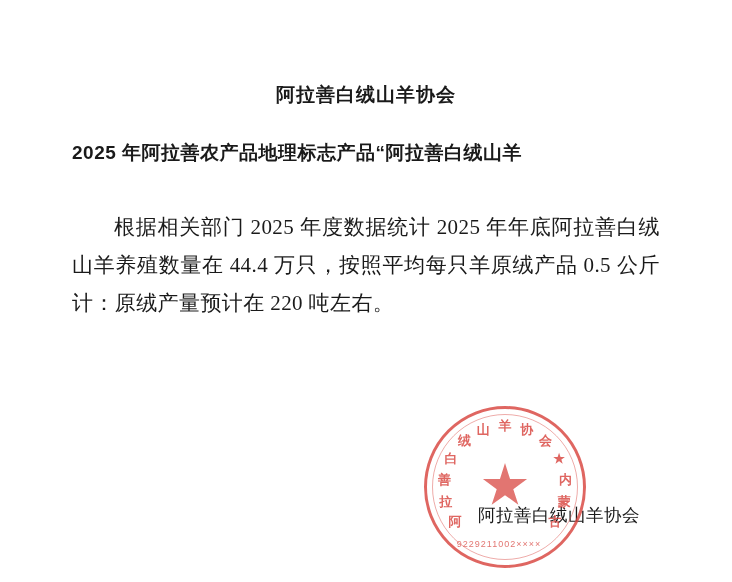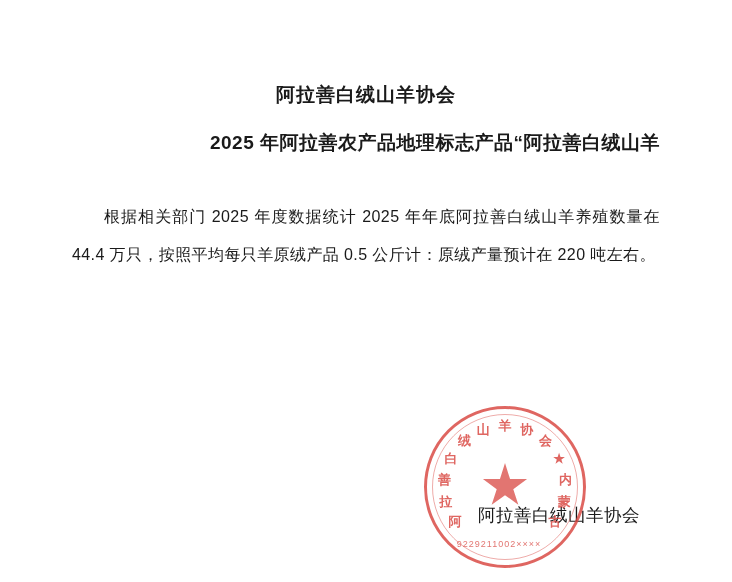--- a/index.html
+++ b/index.html
@@ -22,33 +22,34 @@
     padding: 78px 72px 14px 72px;
   }
   .doc-title {
     text-align: center;
     font-size: 19px;
     font-weight: bold;
     letter-spacing: 1px;
     line-height: 34px;
   }
   .doc-subtitle {
-    text-align: right;
+    text-align: left;
     font-size: 19px;
     font-weight: bold;
     letter-spacing: 0.5px;
     line-height: 38px;
-    margin-top: 12px;
+    margin-top: 22px;
   }
   .body-block {
     margin-top: 36px;
-    font-size: 16px;
+    font-size: 21px;
     line-height: 38px;
     letter-spacing: 0.4px;
     text-align: justify;
+    font-family: Liberation Serif, serif;
   }
   .para {
     margin: 0;
   }
   .para.indent {
     text-indent: 2em;
   }
   .signature-area {
     position: absolute;
     right: 92px;

